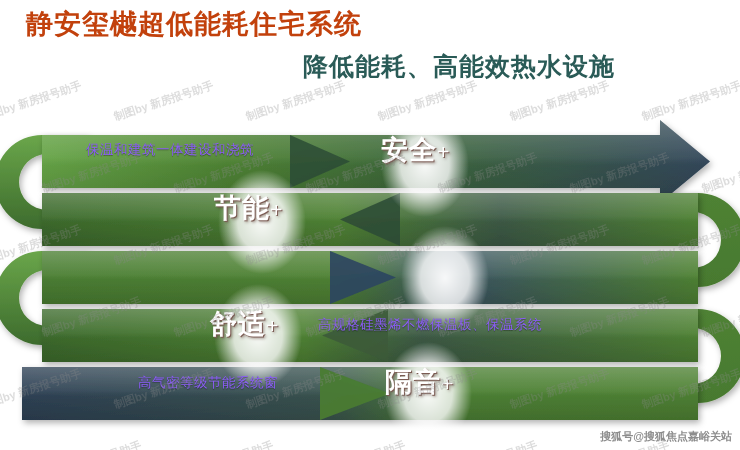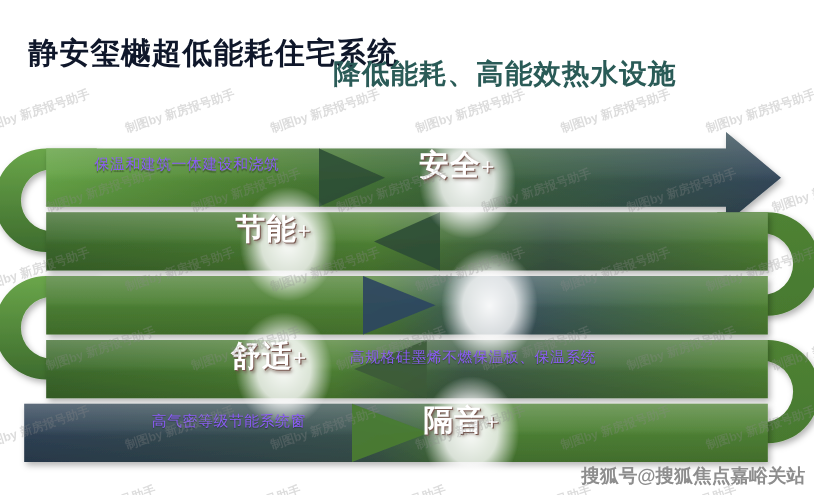--- a/index.html
+++ b/index.html
@@ -11,24 +11,23 @@
     position:relative;
   }
   #stage{position:absolute;left:0;top:0;width:740px;height:450px;}
 
   
   .title{
     position:absolute;
     left:26px; top:6px;
     font-size:27px;
     font-weight:bold;
-    color:#0f172a;
+    color:#c2410c;
     letter-spacing:1px;
     white-space:nowrap;
-    margin-top:24px;
   }
   .subtitle{
     position:absolute;
     left:303px; top:50px;
     font-size:25px;
     font-weight:bold;
     color:#2a5b57;
     letter-spacing:1px;
     white-space:nowrap;
   }
@@ -65,21 +64,21 @@
     font-weight:bold;
     white-space:nowrap;
     transform:rotate(-18deg);
     transform-origin:left top;
     pointer-events:none;
     font-family:"Liberation Sans",sans-serif;
   }
   .corner-wm{
     position:absolute;
     right:8px; bottom:6px;
-    font-size:17px;
+    font-size:11px;
     font-weight:bold;
     color:#8d8d8d;
     white-space:nowrap;
     font-family:"Liberation Sans",sans-serif;
   }
 </style>
 </head>
 <body>
 
 <div id="stage">

